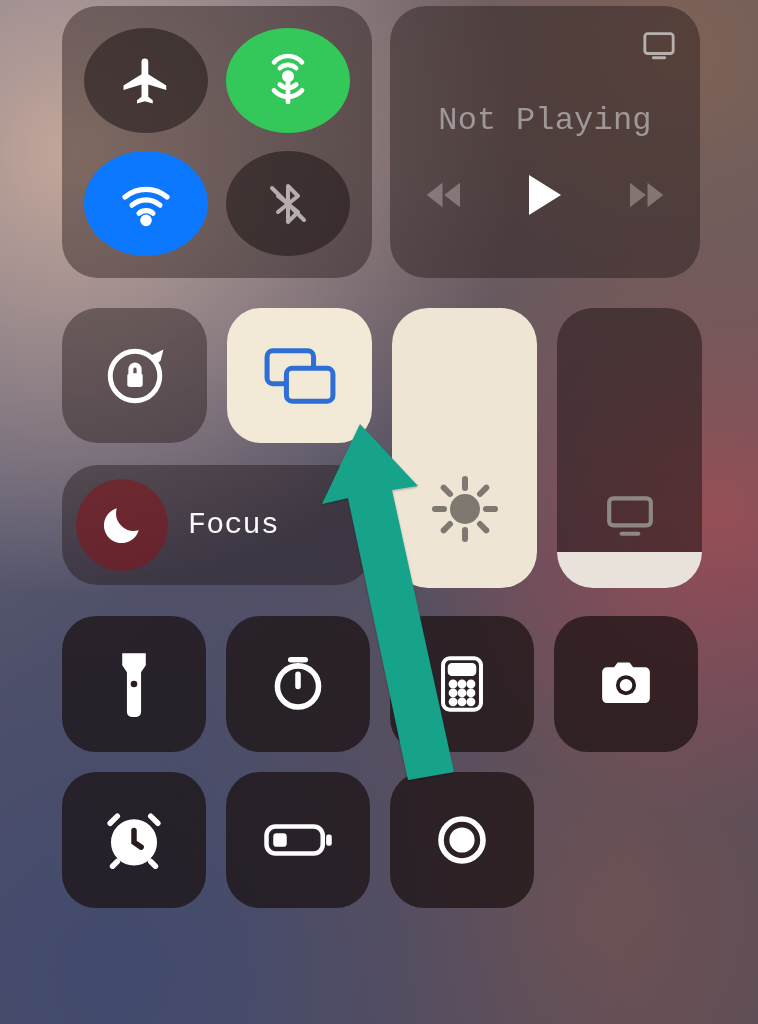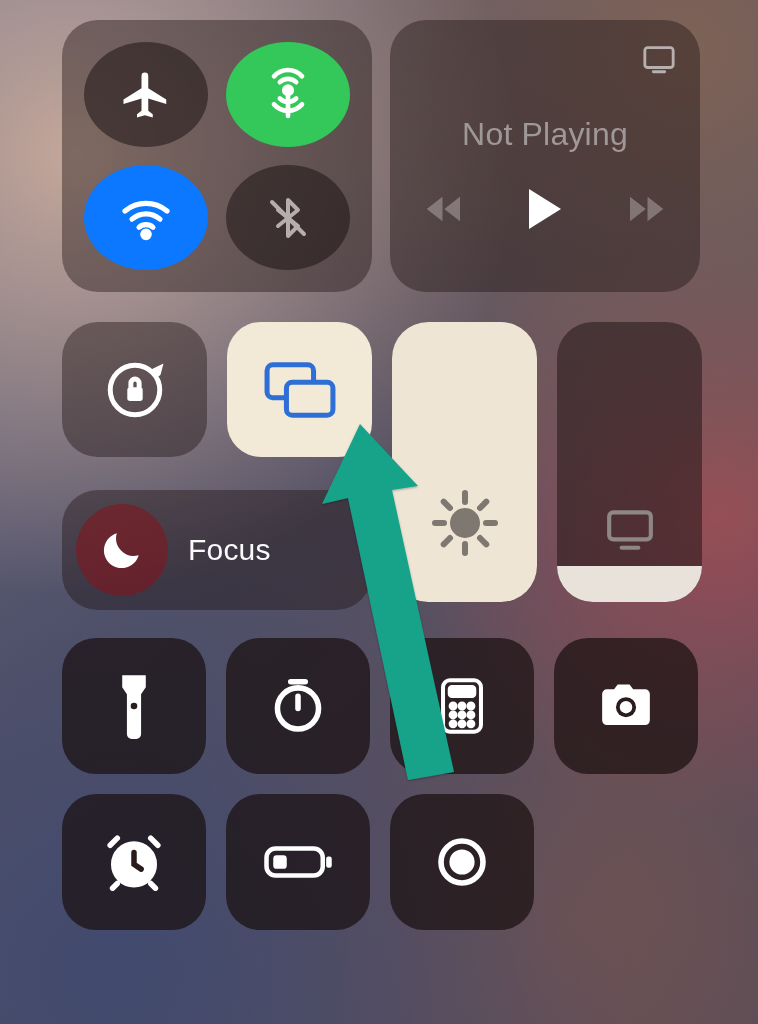--- a/index.html
+++ b/index.html
@@ -8,40 +8,40 @@
     background:
       radial-gradient(circle at 10% 15%, #c4a79a 0%, transparent 40%),
       radial-gradient(circle at 90% 5%, #7e6256 0%, transparent 45%),
       radial-gradient(circle at 95% 50%, #9a4c55 0%, transparent 35%),
       radial-gradient(circle at 15% 95%, #414a6e 0%, transparent 45%),
       radial-gradient(circle at 75% 90%, #6f5252 0%, transparent 40%),
       linear-gradient(135deg,#6e6f88 0%, #565367 40%, #514a5a 100%);
     position:relative;
     letter-spacing:.2px;
   }
-  .cc{position:absolute;left:62px;top:20px;width:640px;}
+  .cc{position:absolute;left:62px;top:6px;width:640px;font-family:Liberation Mono, monospace;}
   .row{display:flex;gap:18px;}
   .panel{border-radius:36px;background:rgba(30,20,20,.42);position:relative;}
   .conn{width:310px;height:272px;display:grid;grid-template-columns:1fr 1fr;grid-template-rows:1fr 1fr;gap:18px;padding:22px;}
   .circle{width:100%;height:100%;border-radius:50%;display:flex;align-items:center;justify-content:center;}
   .c-dark{background:rgba(30,20,20,.55);}
   .c-green{background:#34c759;}
   .c-blue{background:#0b78ff;}
   
   .media{width:310px;height:272px;display:flex;flex-direction:column;align-items:center;justify-content:center;gap:28px;padding:26px 18px 12px;}
   .media .tv-badge{position:absolute;right:24px;top:24px;}
   .media-title{color:#9f9899;font-size:32px;font-weight:500;margin-top:18px;}
   .media-controls{display:flex;align-items:center;gap:60px;margin-top:8px;}
   .mc-side{opacity:.38;}
   
   .row2{margin-top:30px;gap:20px;align-items:flex-start;}
   .small{width:145px;height:135px;display:flex;align-items:center;justify-content:center;}
   .screen-mirror{background:#f3e9d7;border-radius:34px;}
   
-  .focus{margin-top:33px;width:310px;height:120px;display:flex;align-items:center;gap:20px;padding:0 14px;}
+  .focus{margin-top:22px;width:310px;height:120px;display:flex;align-items:center;gap:20px;padding:0 14px;}
   .focus .circle{width:92px;height:92px;flex:0 0 92px;background:rgba(134,19,26,.55);}
   .focus-label{color:#fafafa;font-size:30px;font-weight:500;}
   
   .slider{width:145px;height:280px;border-radius:36px;position:relative;overflow:hidden;background:rgba(30,20,20,.52);}
   .slider-fill{position:absolute;left:0;right:0;bottom:0;}
   .slider-bright .slider-fill{top:0;background:#efe5d4;display:flex;align-items:center;justify-content:center;}
   .slider-vol .slider-fill{height:36px;background:#e8e2da;}
   .slider-vol .tv-mini{position:absolute;left:0;right:0;bottom:52px;display:flex;justify-content:center;}
   
   .grid4{margin-top:28px;display:grid;grid-template-columns:repeat(4,144px);grid-template-rows:repeat(2,136px);gap:20px;}

